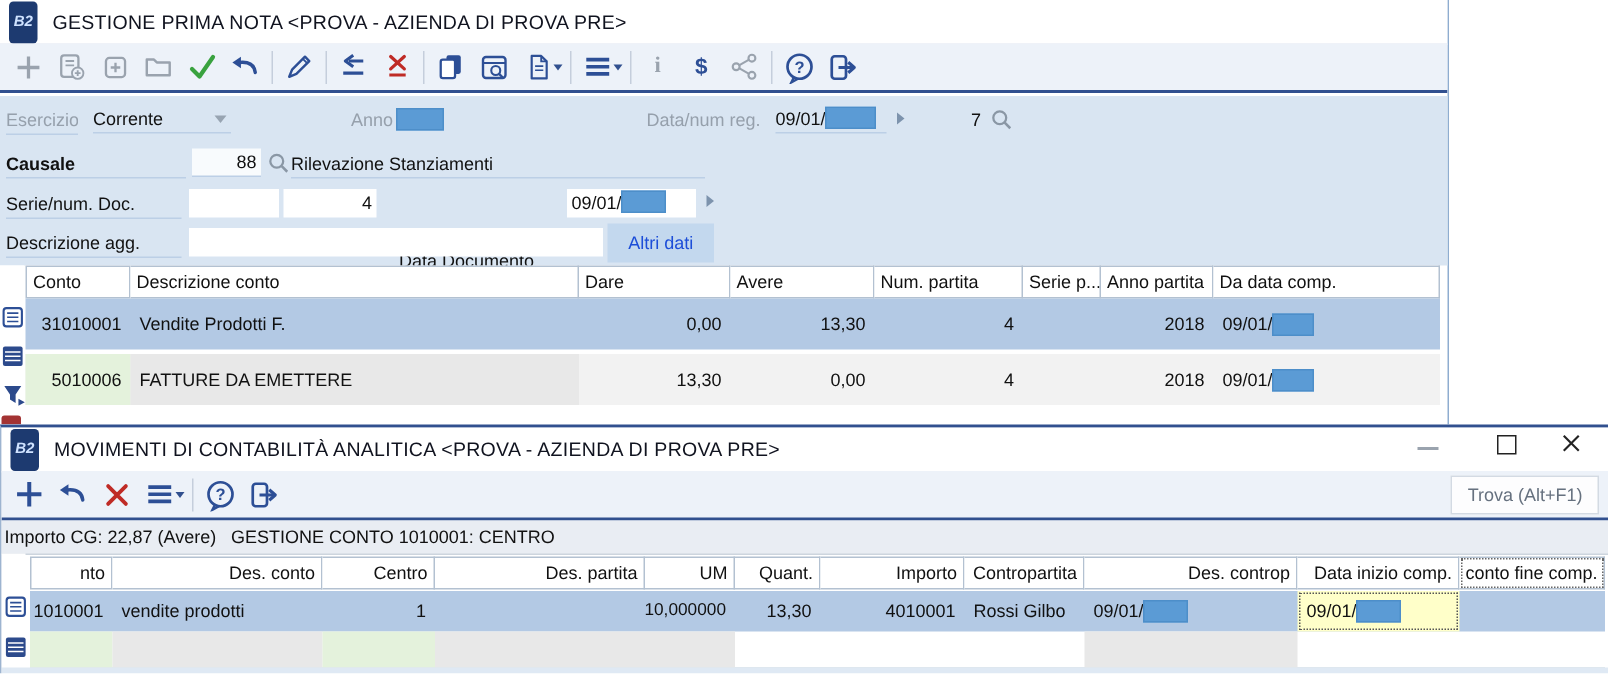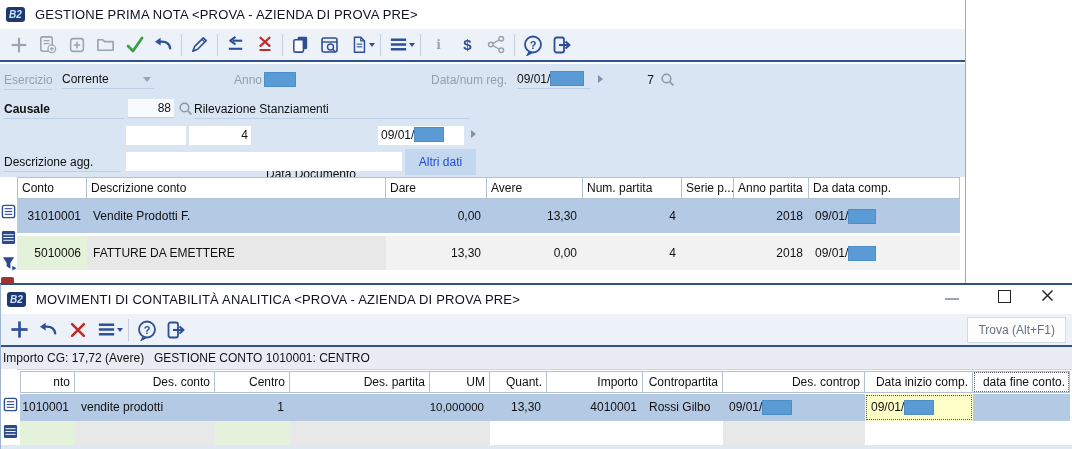--- a/index.html
+++ b/index.html
@@ -8,21 +8,21 @@
        overflow:hidden;-webkit-font-smoothing:antialiased;}
   .abs{position:absolute;}
   
   #win1{position:absolute;left:0;top:0;width:966px;height:283px;background:#fff;
         border-right:1px solid #8fadd0;box-sizing:border-box;overflow:hidden;}
   #win2{position:absolute;left:0;top:283px;width:1072px;height:166px;background:#fff;
         border-top:2px solid #31508f;border-left:1px solid #9db4d0;box-sizing:border-box;overflow:hidden;}
   
   .titlebar{left:0;top:0;right:0;height:29px;background:#fff;border-bottom:1px solid #e3e7ee;
             display:flex;align-items:center;}
-  .logo{width:19px;height:15px;margin-left:6px;background:#1d3a70;border-radius:3px;
+  .logo{width:19px;height:28px;margin-left:6px;background:#1d3a70;border-radius:3px;
         color:#cfe2ff;font-weight:bold;font-size:10px;display:flex;align-items:center;
         justify-content:center;font-style:italic;}
   .wtitle{margin-left:10px;font-size:13px;color:#10131f;letter-spacing:.2px;white-space:nowrap;}
   
   .toolbar{left:0;right:0;height:31px;background:#edf2f9;border-bottom:2px solid #31508f;
            display:flex;align-items:center;padding-left:4px;box-sizing:content-box;}
   .tbi{width:29px;height:26px;display:flex;align-items:center;justify-content:center;flex:0 0 auto;}
   .tbsep{width:1px;height:22px;background:#c5cedc;margin:0 3px;flex:0 0 auto;}
   .caret{width:0;height:0;border-left:3.5px solid transparent;border-right:3.5px solid transparent;
          border-top:4.5px solid #31508f;margin-left:-4px;margin-right:2px;}
@@ -216,20 +216,21 @@
         </svg></span>
 
     <span class="flabel" style="left:4px;top:37px;width:120px;font-weight:bold;">Causale</span>
     <span class="winput uline" style="left:128px;top:35px;width:46px;text-align:right;background:#f8fbfd;">88</span>
     <span class="abs" style="left:178px;top:37px;"><svg width="15" height="15" viewBox="0 0 15 15">
           <circle cx="6.5" cy="6.5" r="4.3" fill="none" stroke="#8a97a5" stroke-width="1.5"></circle>
           <line x1="9.8" y1="9.8" x2="13.5" y2="13.5" stroke="#8a97a5" stroke-width="1.7"></line>
         </svg></span>
     <span class="flabel" style="left:194px;top:37px;width:276px;color:#111;">Rilevazione Stanziamenti</span>
 
+    <span class="flabel" style="left:4px;top:64px;width:117px;">Serie/num. Doc.</span>
     <span class="winput" style="left:126px;top:62px;width:60px;"></span>
     <span class="winput" style="left:189px;top:62px;width:62px;text-align:right;">4</span>
     <span class="flabel" style="left:266px;top:64px;width:97px;margin-top:38px;">Data Documento</span>
     <span class="winput" style="left:378px;top:62px;width:86px;"><span>09/01/</span><span class="redact" style="width:30px;"></span></span>
     <span class="abs rarrow" style="left:471px;top:66px;"></span>
 
     <span class="flabel" style="left:4px;top:90px;width:117px;">Descrizione agg.</span>
     <span class="winput" style="left:126px;top:88px;width:276px;"></span>
     <span class="btn" style="left:405px;top:85px;width:71px;height:26px;line-height:26px;">Altri dati</span>
   </div>
@@ -345,21 +346,21 @@
         <svg width="22" height="22" viewBox="0 0 22 22">
           <rect x="3.5" y="3.5" width="9.5" height="15" rx="2" fill="none" stroke="#2d4f96" stroke-width="1.8"></rect>
           <line x1="8" y1="11" x2="17" y2="11" stroke="#2d4f96" stroke-width="2.1"></line>
           <path d="M14.5 7.5 L18.5 11 L14.5 14.5" fill="none" stroke="#2d4f96" stroke-width="2.1" stroke-linejoin="round"></path>
         </svg>
       </span>
     <span class="trova">Trova (Alt+F1)</span>
   </div>
 
   <div class="abs statusbar">
-    <span style="margin-left:2px;">Importo CG: 17,72 (Avere)</span>
+    <span style="margin-left:2px;">Importo CG: 22,87 (Avere)</span>
     <span style="position:absolute;left:153px;">GESTIONE CONTO 1010001: CENTRO</span>
   </div>
 
   <div class="gut" style="left:0;top:84px;height:76px;">
     <span class="abs" style="left:2px;top:28px;"><svg width="15" height="15" viewBox="0 0 16 16">
           <rect x="1.5" y="1.5" width="13" height="13" rx="2" fill="#fff" stroke="#2d4f96" stroke-width="1.5"></rect>
           <line x1="4" y1="5" x2="12" y2="5" stroke="#2d4f96" stroke-width="1.2"></line>
           <line x1="4" y1="8" x2="12" y2="8" stroke="#2d4f96" stroke-width="1.2"></line>
           <line x1="4" y1="11" x2="12" y2="11" stroke="#2d4f96" stroke-width="1.2"></line>
         </svg></span>
@@ -375,21 +376,21 @@
     <div class="hc">nto</div>
     <div class="hc">Des. conto</div>
     <div class="hc">Centro</div>
     <div class="hc">Des. partita</div>
     <div class="hc">UM</div>
     <div class="hc">Quant.</div>
     <div class="hc">Importo</div>
     <div class="hc">Contropartita</div>
     <div class="hc">Des. controp</div>
     <div class="hc">Data inizio comp.</div>
-    <div class="hc dotted-h">data fine conto.</div>
+    <div class="hc dotted-h">conto fine comp.</div>
   </div>
 
   <div class="abs t2 selrow" style="left:19px;top:109px;height:27px;line-height:27px;">
     <div class="dc num">1010001</div>
     <div class="dc">vendite prodotti</div>
     <div class="dc num">1</div>
     <div class="dc"></div>
     <div class="dc num" style="font-size:11.5px;">10,000000</div>
     <div class="dc num">13,30</div>
     <div class="dc num">4010001</div>

